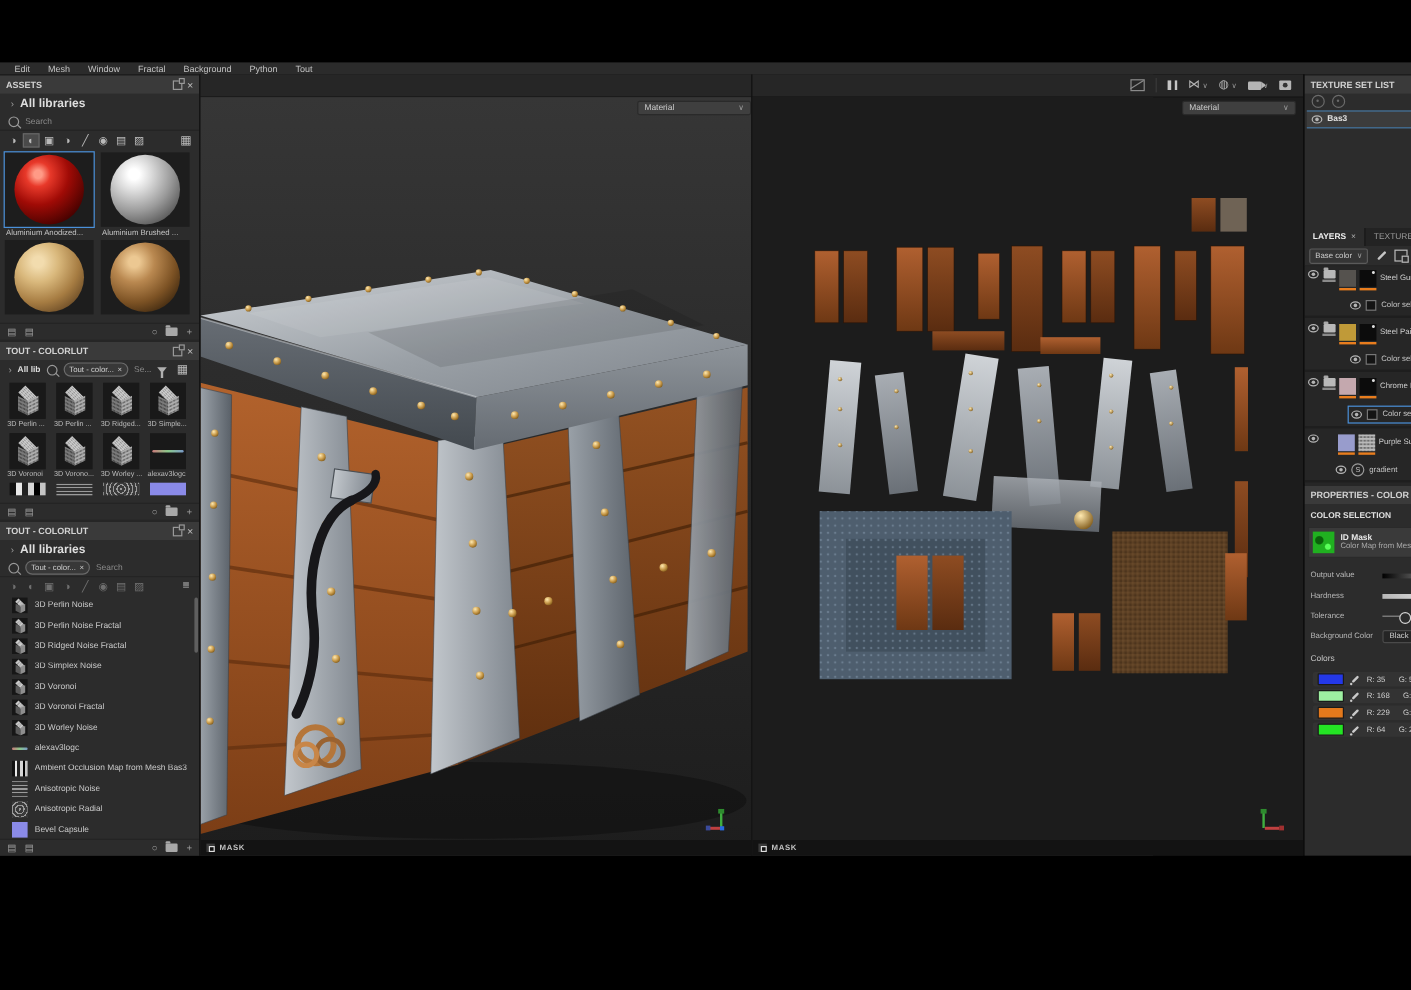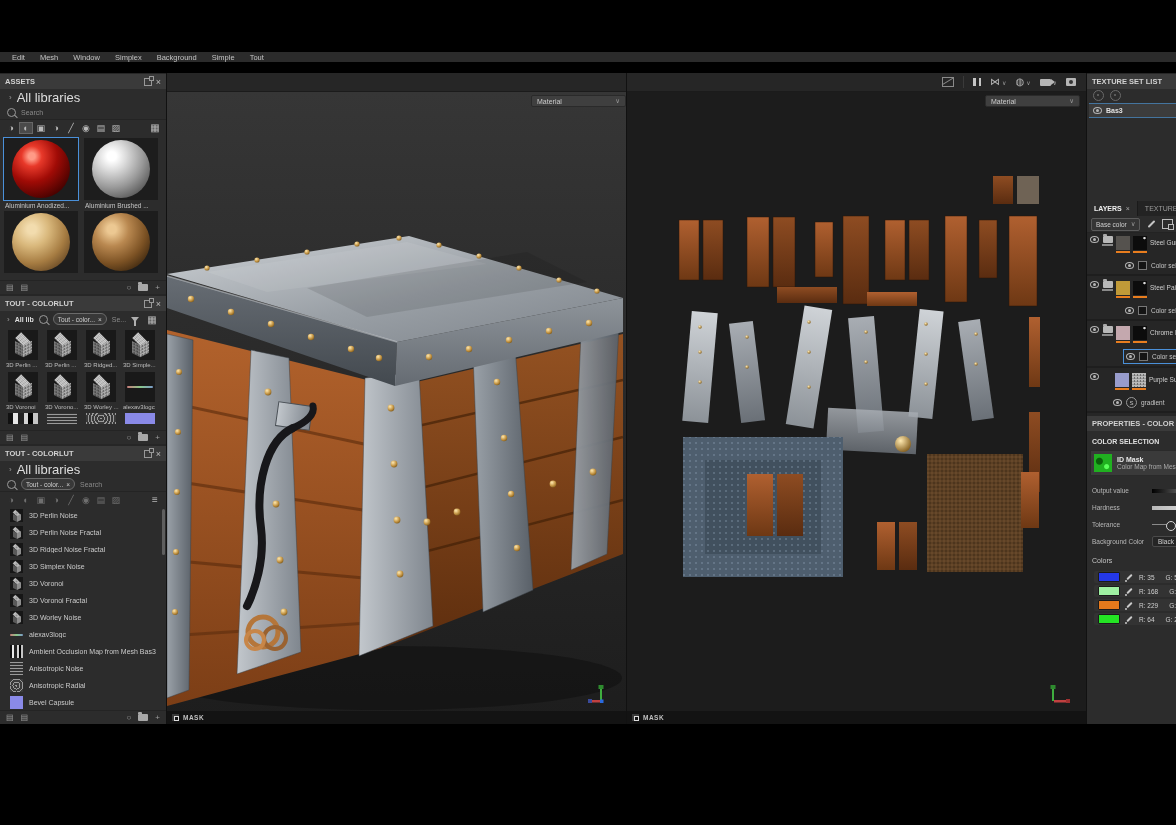--- a/index.html
+++ b/index.html
@@ -3,32 +3,32 @@
 <meta charset="utf-8">
 <style>
   html,body{margin:0;padding:0;background:#000;}
   .stage{position:relative;width:1176px;height:825px;background:#000;overflow:hidden;
          font-family:"Liberation Sans",sans-serif;color:#c8c8c8;}
   
   .menubar{position:absolute;top:52px;left:0;width:100%;height:10px;background:#2b2b2b;
            display:flex;align-items:center;gap:15px;padding-left:12px;box-sizing:border-box;}
   .menubar span{font-size:7.5px;color:#c2c2c2;}
   
-  .ws{position:absolute;top:73px;left:0;width:961px;height:651px;background:#262626;}
+  .ws{position:absolute;top:62px;left:0;width:961px;height:651px;background:#262626;}
   .vsep{position:absolute;top:0;width:1px;height:651px;background:#111;}
   
   .panel{position:absolute;left:0;width:166px;background:#2c2c2c;overflow:hidden;box-sizing:border-box;}
   .phd{height:15px;background:#3a3a3a;display:flex;align-items:center;padding:0 5px;gap:4px;}
   .phd .t{font-size:7.5px;font-weight:bold;color:#d2d2d2;flex:1;white-space:nowrap;overflow:hidden;}
   .i-undock{width:6px;height:6px;border:1px solid #999;position:relative;}
   .i-undock::after{content:'';position:absolute;right:-3px;top:-3px;width:3px;height:3px;border:1px solid #999;background:#3a3a3a;}
   .xbtn{font-size:9px;color:#bbb;line-height:8px;}
   .librow{height:16px;display:flex;align-items:center;gap:5px;padding-left:9px;}
   .librow .c{font-size:8px;color:#9a9a9a;}
-  .librow .l{font-size:13px;font-weight:normal;color:#dedede;}
+  .librow .l{font-size:10px;font-weight:bold;color:#dedede;}
   .srow{height:14px;display:flex;align-items:center;gap:5px;padding:0 7px;border-bottom:1px solid #242424;}
   .i-mag{width:7px;height:7px;border:1px solid #9a9a9a;border-radius:50%;position:relative;flex:none;}
   .i-mag::after{content:'';position:absolute;width:4px;height:1px;background:#9a9a9a;transform:rotate(45deg);right:-3px;bottom:-1px;}
   .ph{font-size:7px;color:#8a8a8a;}
   .tagchip{display:flex;align-items:center;gap:3px;border:1px solid #6a6a6a;border-radius:6px;
            padding:0 4px;height:10px;font-size:6.5px;color:#cfcfcf;background:#383838;white-space:nowrap;}
   .frow{height:15px;display:flex;align-items:center;gap:1px;padding:0 4px;}
   .fic{width:14px;height:12px;display:flex;align-items:center;justify-content:center;
        font-size:9px;color:#b9b9b9;}
   .fic.dim{color:#6f6f6f;}
@@ -183,23 +183,23 @@
 </style>
 </head>
 <body>
 
 <div class="stage">
 
   <div class="menubar">
     <span>Edit</span>
     <span>Mesh</span>
     <span>Window</span>
-    <span>Simplex</span>
+    <span>Fractal</span>
     <span>Background</span>
-    <span>Simple</span>
+    <span>Python</span>
     <span>Tout</span>
   </div>
 
   <div class="ws">
 
     <div class="panel" style="top:1px;height:220px;">
       <div class="phd">
         <div class="t">ASSETS</div>
         <span class="i-undock"></span>
         <span class="xbtn">×</span>

